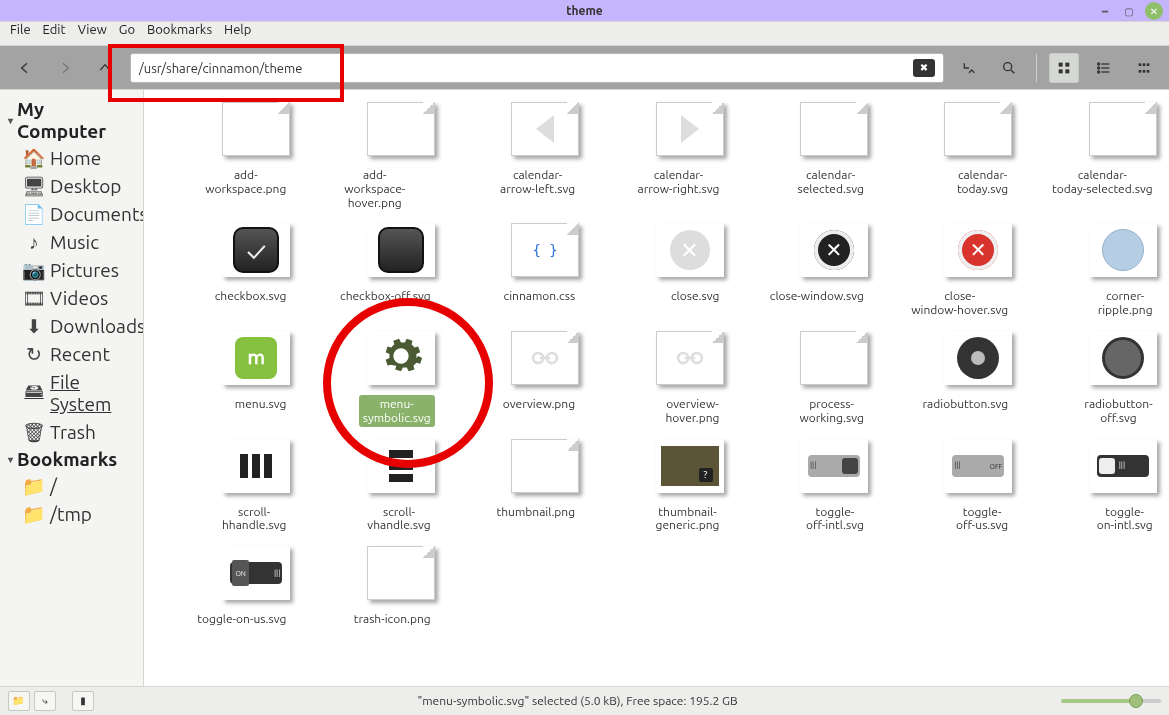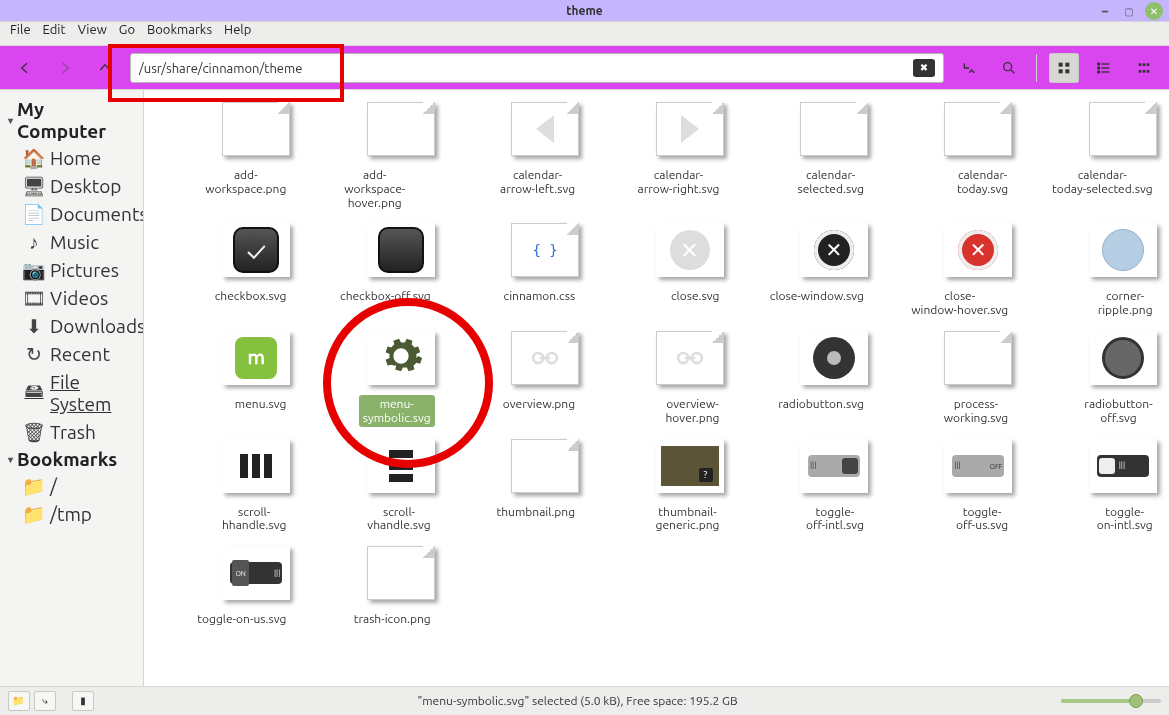--- a/index.html
+++ b/index.html
@@ -9,21 +9,21 @@
   .titlebar { height: 22px; background: #c4b5fd; display: flex; align-items: center; justify-content: center; position: relative; border-bottom: 1px solid #d6d7d4; }
   .titlebar .title { font-size: 12px; font-weight: bold; color: #333; }
   .titlebar .win-controls { position: absolute; right: 6px; top: 2px; display: flex; gap: 8px; align-items: center; }
   .win-btn { width: 16px; height: 16px; display: flex; align-items: center; justify-content: center; color: #555; cursor: pointer; font-size:10px; }
   .win-close { width: 18px; height: 18px; background: #8fbf6b; border-radius: 50%; display:flex; align-items:center; justify-content:center; color:#fff; font-size:10px; }
 
   
   .menubar { height: 24px; display: flex; padding: 0 10px; gap: 12px; font-size: 13px; color:#222; background: #edeeec; border-bottom: 1px solid #d6d7d4; }
 
   
-  .toolbar { height: 44px; display: flex; align-items: center; padding: 0 10px; gap: 10px; background: #d946ef; border-bottom: 1px solid #d6d7d4; }
+  .toolbar { height: 44px; display: flex; align-items: center; padding: 0 10px; gap: 10px; background: #a3a3a3; border-bottom: 1px solid #d6d7d4; }
   .tb-btn { width: 30px; height: 30px; display: flex; align-items: center; justify-content: center; color:#444; border-radius:3px; }
   .tb-btn svg { width:16px; height:16px; }
   .pathbar { flex: 1; height: 30px; background: #fff; border: 1px solid #b5b8b3; border-radius: 3px; display: flex; align-items:center; padding: 0 8px; font-size: 13px; color:#333; }
   .path-clear { width: 22px; height:18px; background:#333; color:#fff; display:flex; align-items:center; justify-content:center; border-radius:3px; font-size:10px; margin-left:auto;}
   .tb-sep { width:1px; height:28px; background:#d0d0cd; margin:0 2px; }
   .tb-btn.active { background:#d6d8d3; box-shadow: inset 0 0 2px #aaa; }
 
   .highlight-box-1 { position:absolute; left:108px; top:44px; width:236px; height:58px; border: 4px solid #e60000; z-index:5; pointer-events:none;}
   .highlight-circle { position:absolute; left:323px; top:298px; width:170px; height:170px; border: 8px solid #e60000; border-radius:50%; z-index:5; pointer-events:none;}
 
@@ -339,31 +339,31 @@
           <div class="thumb">
             <span class="corner"></span>
             <svg class="mini-link" viewBox="0 0 40 20" fill="none" stroke="#ddd" stroke-width="3">
               <circle cx="12" cy="10" r="6"></circle>
               <circle cx="28" cy="10" r="6"></circle>
               <line x1="14" y1="10" x2="26" y2="10"></line>
             </svg>
           </div>
           <div class="label">overview-<br>hover.png</div>
         </div>
+        <div class="item">
+          <div class="thumb">
+            <span class="corner"></span>
+          </div>
+          <div class="label">process-<br>working.svg</div>
+        </div>
         <div class="item noborder">
           <div class="thumb">
             <div class="mini-radio-on"></div>
           </div>
           <div class="label">radiobutton.svg</div>
-        </div>
-        <div class="item">
-          <div class="thumb">
-            <span class="corner"></span>
-          </div>
-          <div class="label">process-<br>working.svg</div>
         </div>
         <div class="item noborder">
           <div class="thumb">
             <div class="mini-radio-off"></div>
           </div>
           <div class="label">radiobutton-<br>off.svg</div>
         </div>
         <div class="item noborder">
           <div class="thumb">
             <div class="mini-hhandle">

